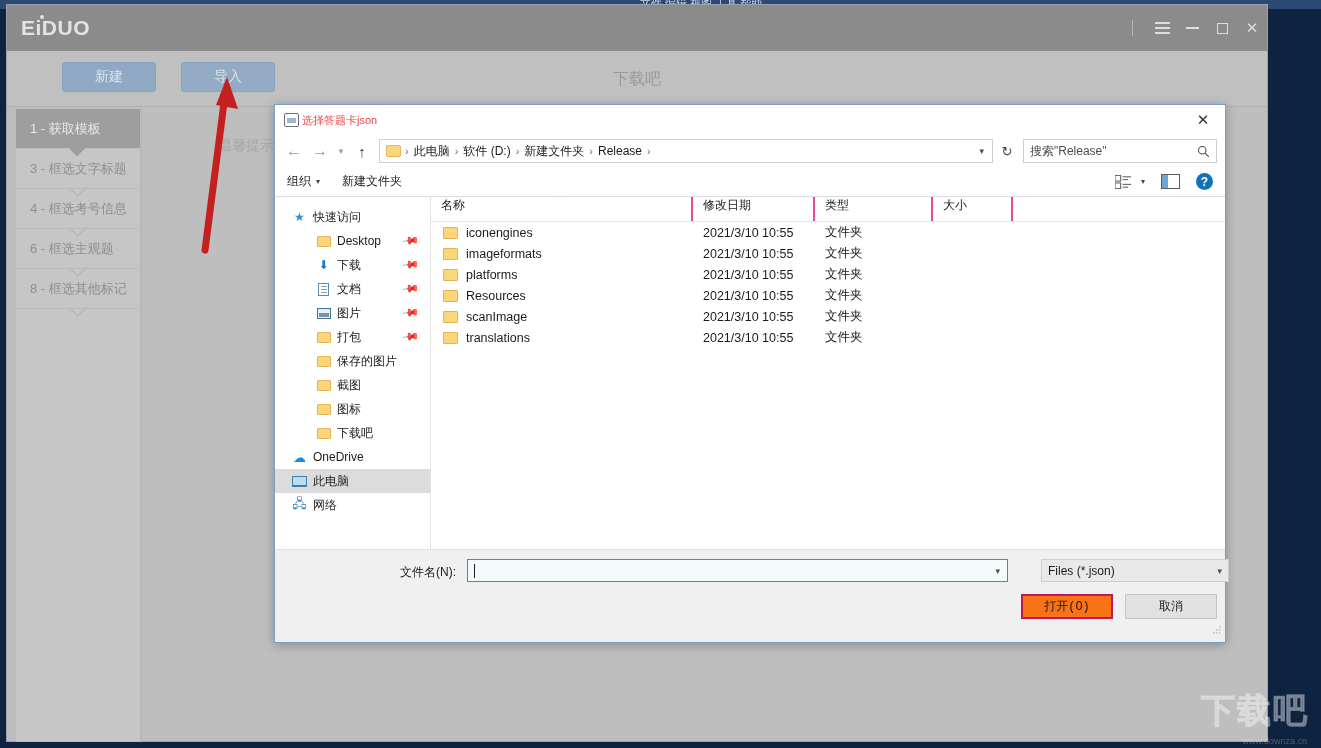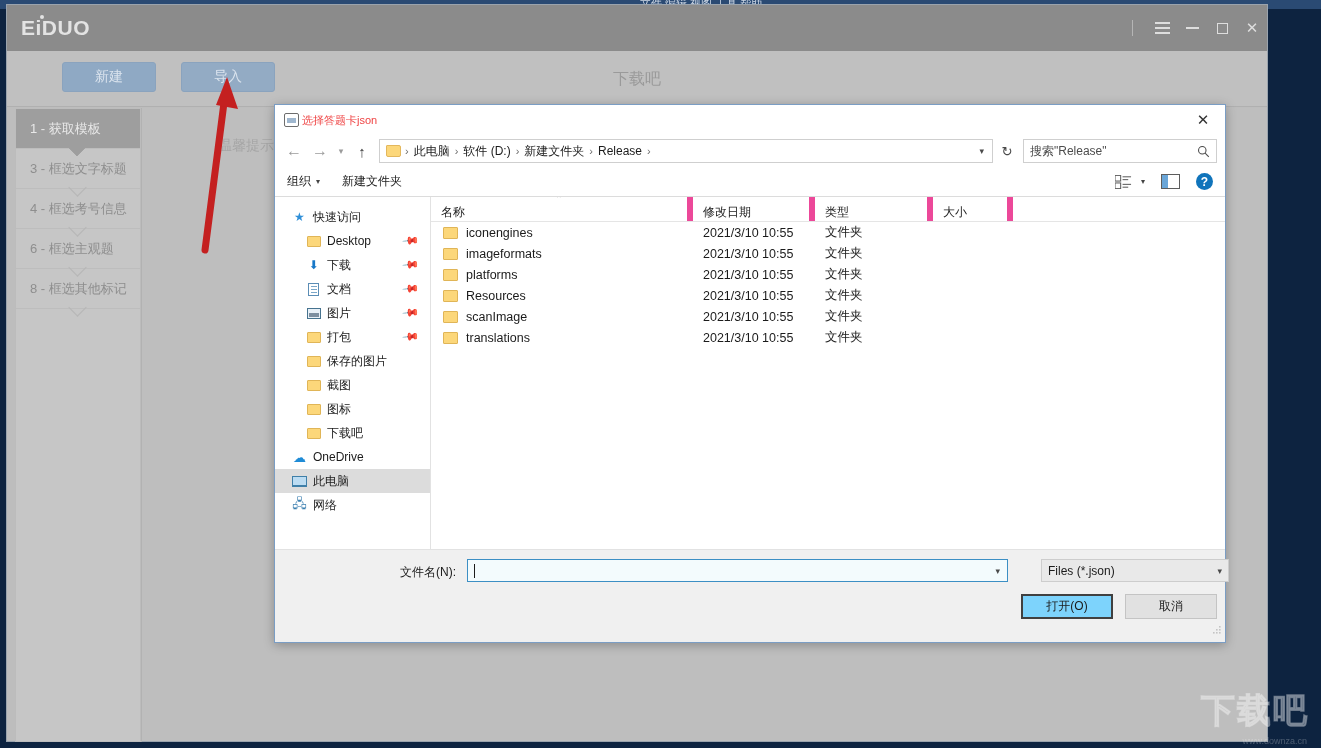--- a/index.html
+++ b/index.html
@@ -241,21 +241,21 @@
   #nav-tree {
     width: 156px; background: #fff;
     border-right: 1px solid #e2e2e2;
     padding-top: 8px; overflow: hidden;
   }
   .tree-item {
     height: 24px; display: flex; align-items: center;
     padding-left: 16px; font-size: 12px; color: #1b1b1b;
     position: relative;
   }
-  .tree-item.indent { padding-left: 30px; }
+  .tree-item.indent { padding-left: 40px; }
   .tree-item.selected { background: #dcdcdc; }
   .tree-ico { width: 17px; display: flex; align-items: center; justify-content: center; margin-right: 5px; }
   .ico-folder {
     width: 14px; height: 11px; background: #fcd77a;
     border: 1px solid #e0b557; border-radius: 1px;
   }
   .ico-star { color: #2f8fd8; font-size: 12px; }
   .ico-download { color: #1878c8; font-size: 12px; }
   .ico-doc {
     width: 11px; height: 13px; background: #fff;
@@ -285,23 +285,23 @@
     transform: rotate(40deg);
   }
 
   #file-pane { flex: 1; background: #fff; position: relative; overflow: hidden; }
   #col-headers {
     display: flex; height: 25px;
     border-bottom: 1px solid #e5e5e5;
     background: #fff; position: relative;
   }
   .col-h {
-    display: flex; align-items: flex-end;
+    display: flex; align-items: flex-start;
     padding-left: 10px; font-size: 12px; color: #1b1b1b;
-    border-right: 6px solid #ec4899;
+    border-right: 2px solid #ec4899;
   }
   #sort-caret {
     position: absolute; left: 124px; top: -3px;
     font-size: 9px; color: #b9b9b9;
   }
   .file-row { display: flex; height: 21px; align-items: center; font-size: 12.5px; color: #1b1b1b; }
   .fr-name { display: flex; align-items: center; padding-left: 12px; }
   .fr-name .ico-folder { margin-right: 8px; width: 15px; height: 12px; }
   .fr-date, .fr-type, .fr-size { padding-left: 10px; }
 
@@ -331,21 +331,21 @@
     font-size: 12px; color: #1b1b1b; margin-left: 20px;
   }
   #filter-arrow { margin-left: auto; font-size: 9px; color: #4a4a4a; }
   .dlg-btn {
     position: absolute; top: 44px;
     width: 92px; height: 25px;
     display: flex; align-items: center; justify-content: center;
     font-size: 12px; color: #1b1b1b;
     background: #e1e1e1; border: 1px solid #c4c4c4;
   }
-  #btn-open { left: 746px; background: #7dd3fc; border: 2px solid #404040; }
+  #btn-open { left: 746px; background: #f97316; border: 2px solid #be185d; font-family: Liberation Mono, monospace; }
   #btn-cancel { left: 850px; }
   #resize-grip {
     position: absolute; right: 3px; bottom: 2px;
     width: 10px; height: 10px; opacity: 0.5;
   }
 
   
   #corner-watermark {
     position: absolute; right: 12px; bottom: 14px;
     font-size: 34px; font-weight: bold;

